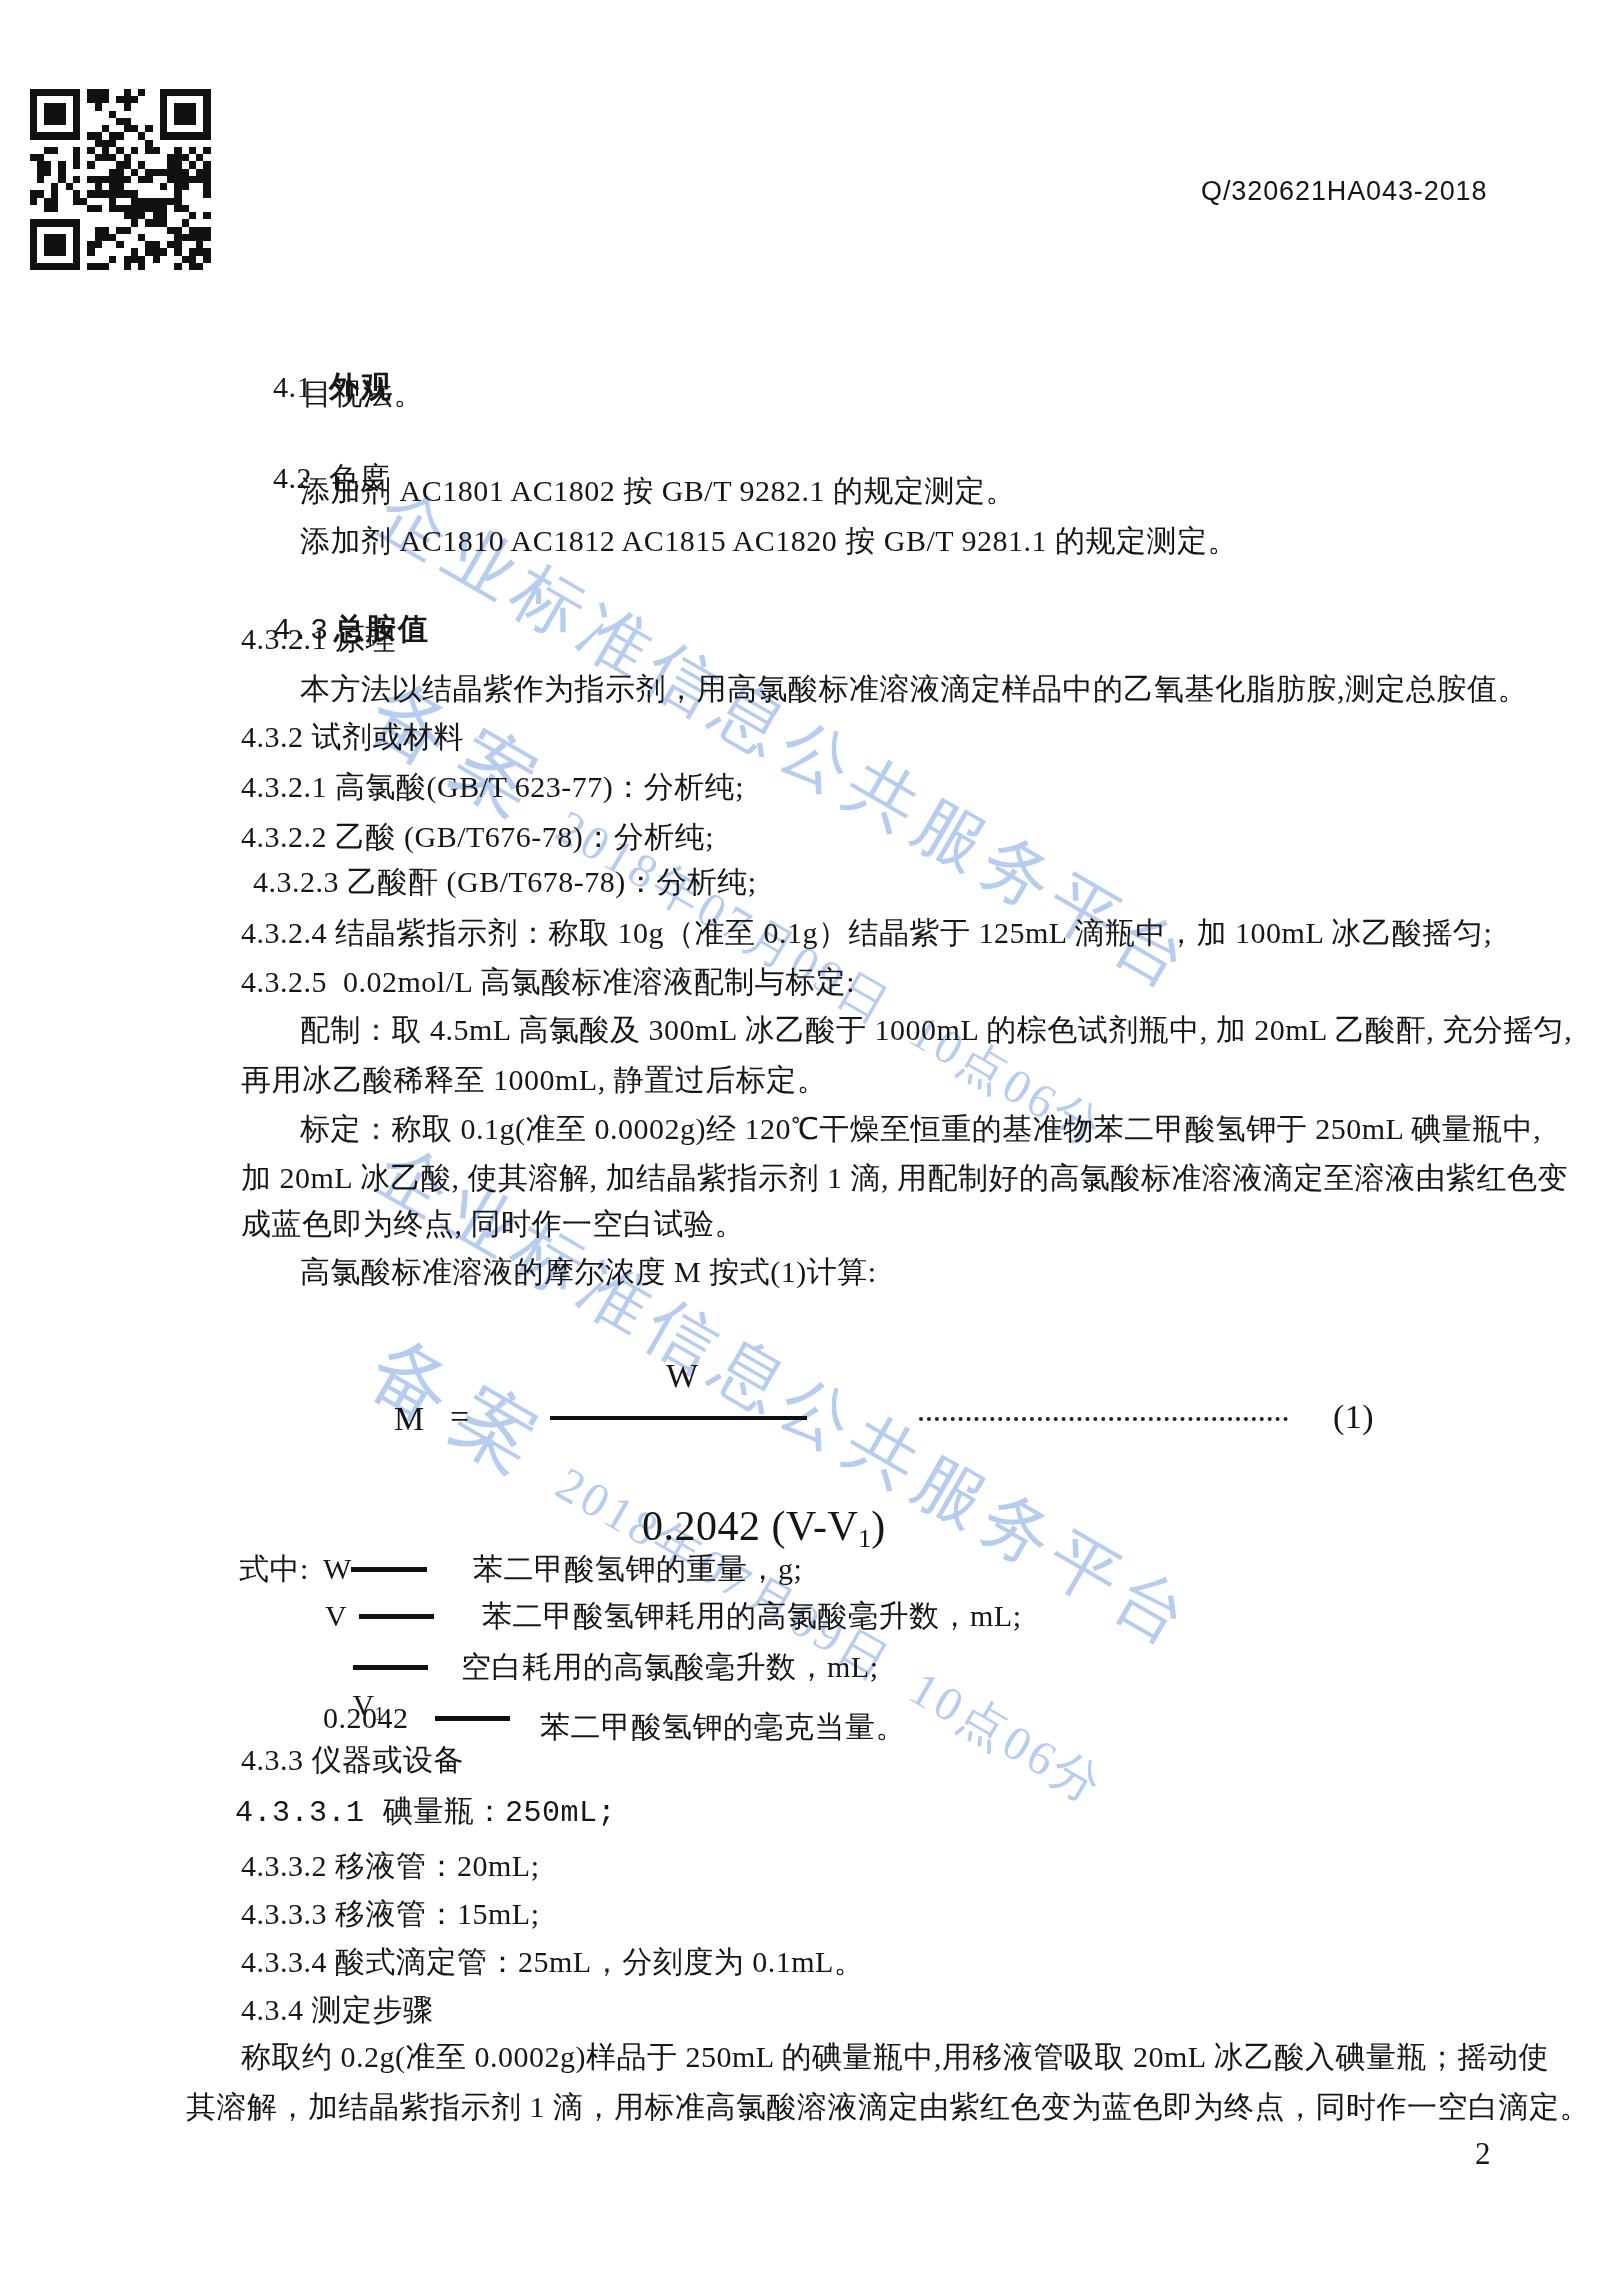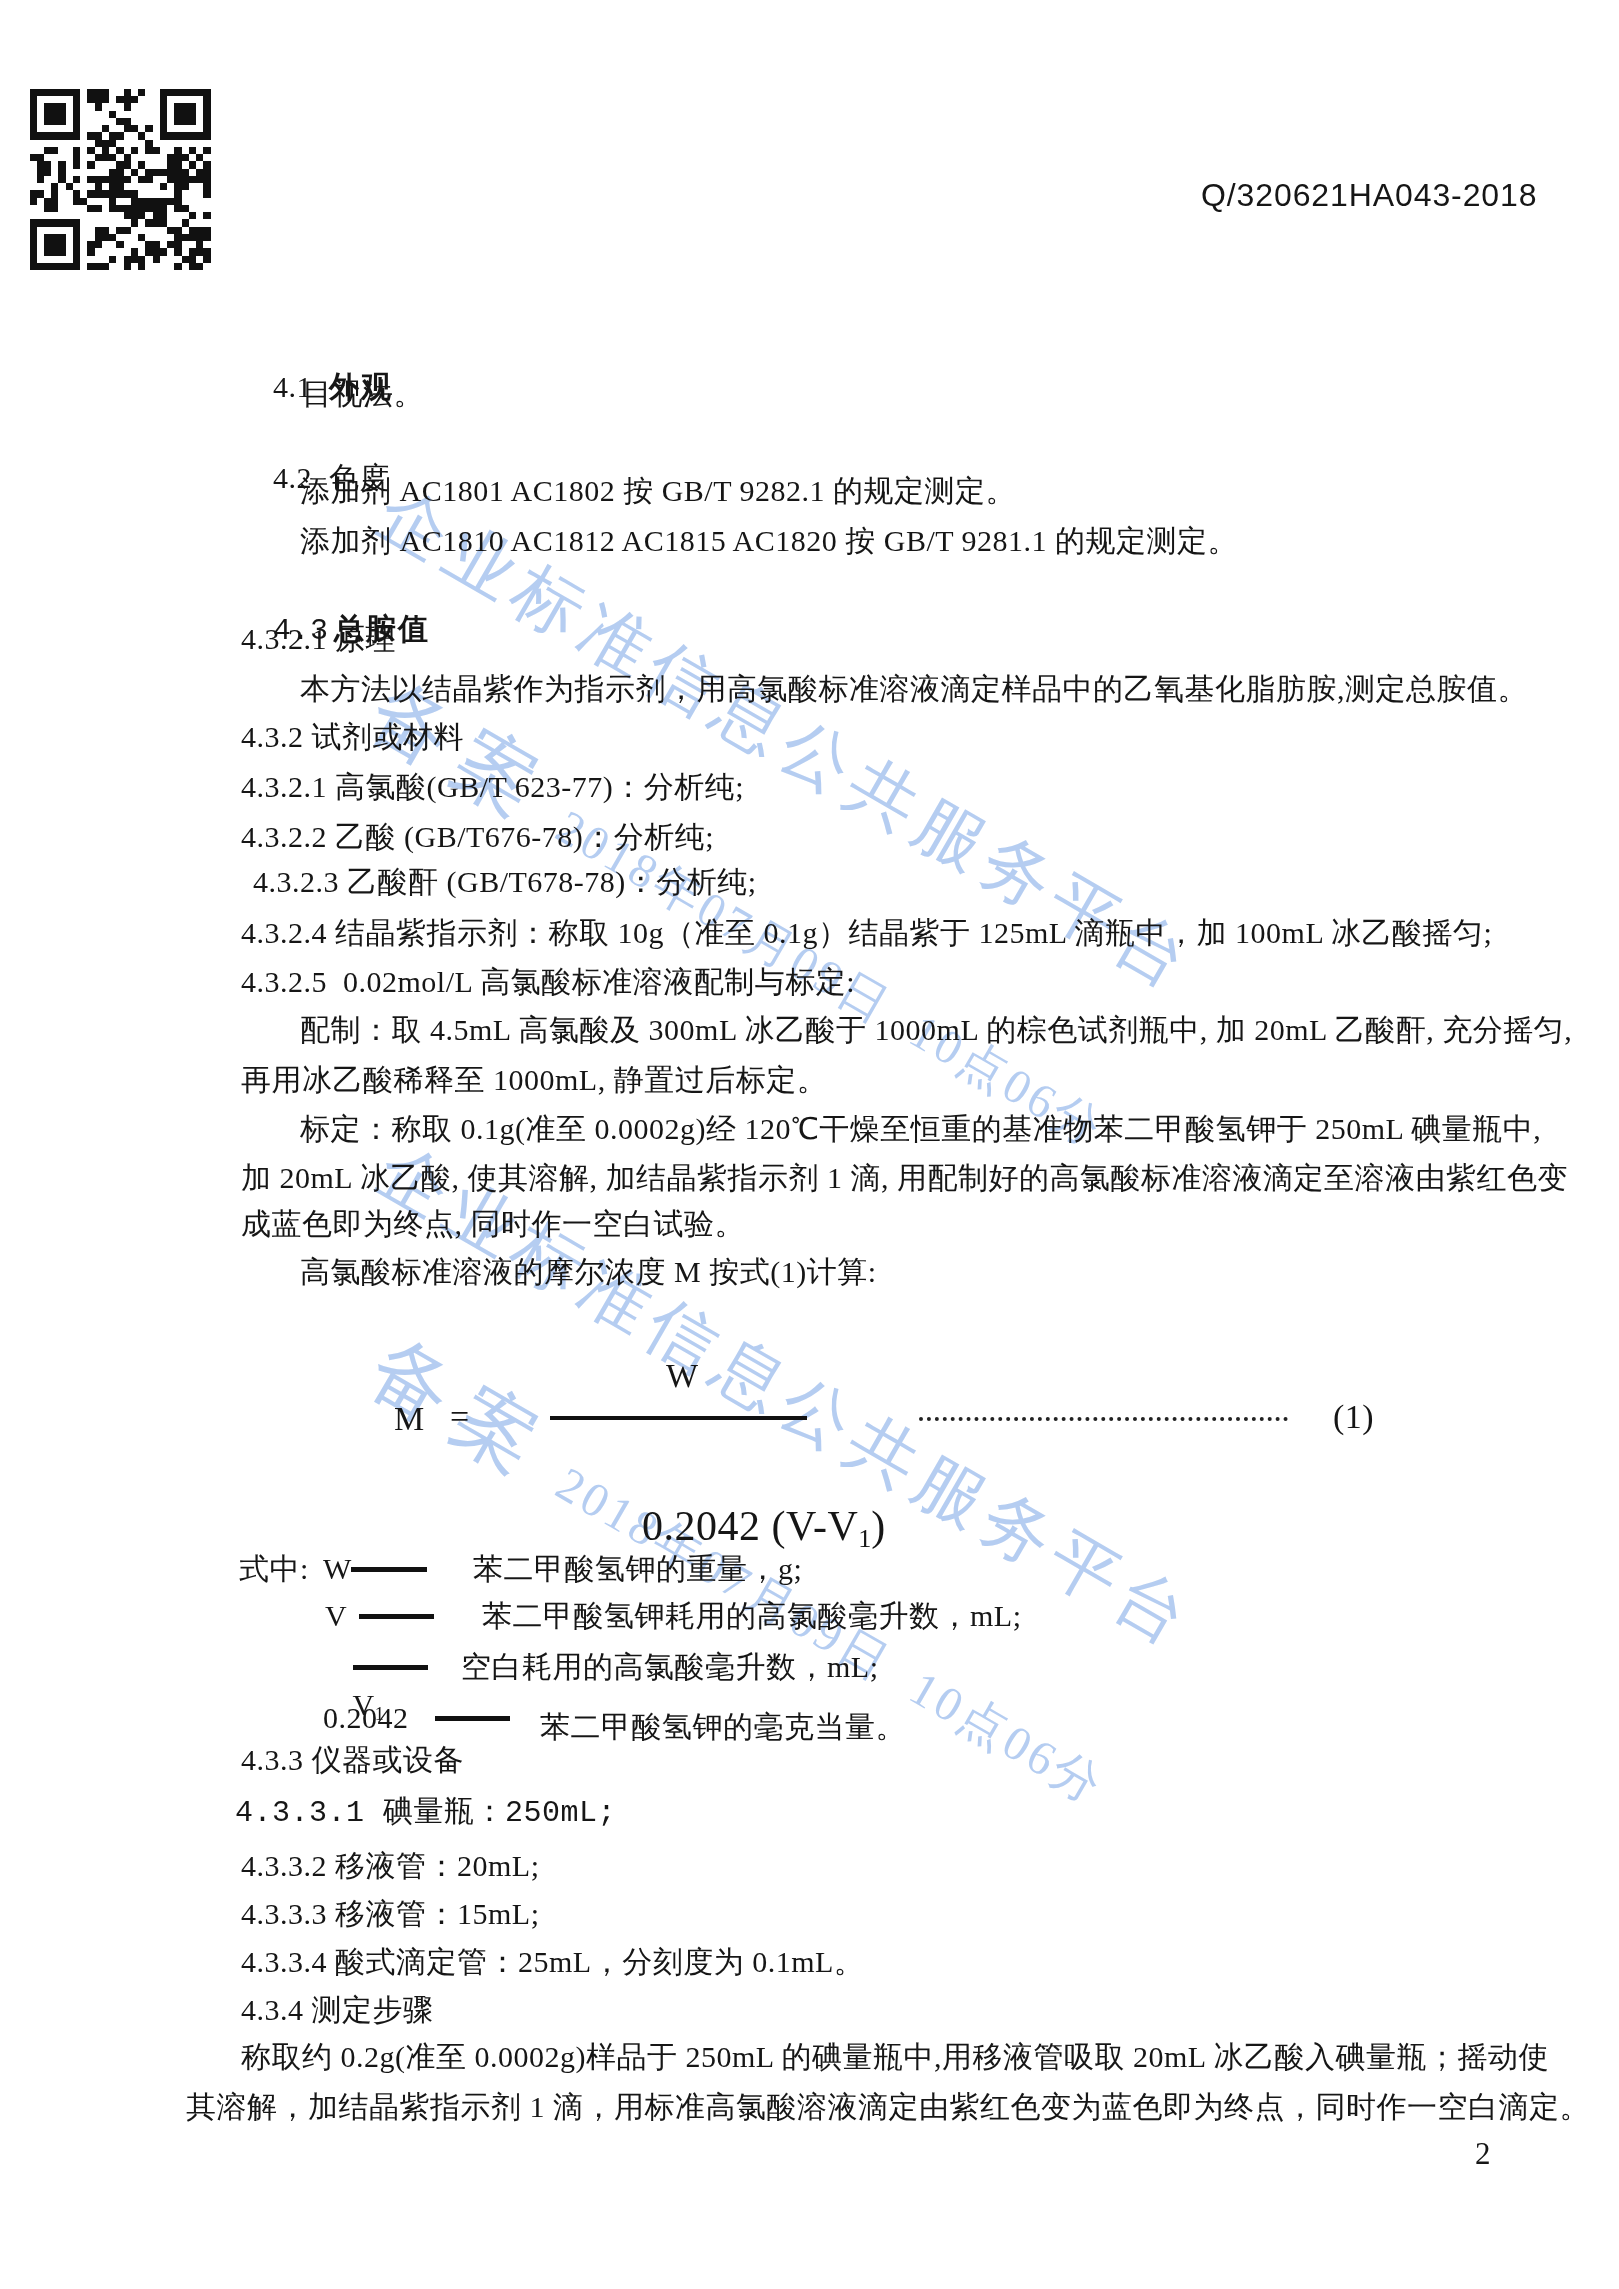--- a/index.html
+++ b/index.html
@@ -1,21 +1,21 @@
 <!DOCTYPE html>
 <html style="font-size:15px"><head>
 <meta charset="utf-8">
 <style>
   html,body{margin:0;padding:0;background:#e8e8e8;}
   .page{position:relative;width:1619px;height:2290px;background:#ffffff;overflow:hidden;
         font-family:"Liberation Serif",serif;color:#161616;}
   .ln{position:absolute;font-size:30px;line-height:1.25;letter-spacing:0.5px;white-space:pre;}
   .hei{font-family:"Liberation Sans",sans-serif;font-weight:bold;letter-spacing:1.9px;}
   .num-gap{display:inline-block;margin-right:17px;}
-  .doc-code{font-family:"Liberation Sans",sans-serif;font-size:32px;letter-spacing:0.9px;}
+  .doc-code{font-family:"Liberation Sans",sans-serif;font-size:27px;letter-spacing:0.9px;}
   .pageno{font-size:31px;}
   
   .wm{position:absolute;transform:rotate(30deg);transform-origin:0 0;color:#a6c3ee;opacity:.82;
       pointer-events:none;z-index:1;white-space:pre;}
   .wm-main{font-size:69px;letter-spacing:8.4px;}
   .wm-sub{margin:41px 0 0 93px;display:flex;align-items:baseline;gap:24px;}
   .wm-stamp{font-size:80px;letter-spacing:17px;}
   .wm-date{font-size:48px;letter-spacing:3.7px;}
   .txt{z-index:2;}
   

